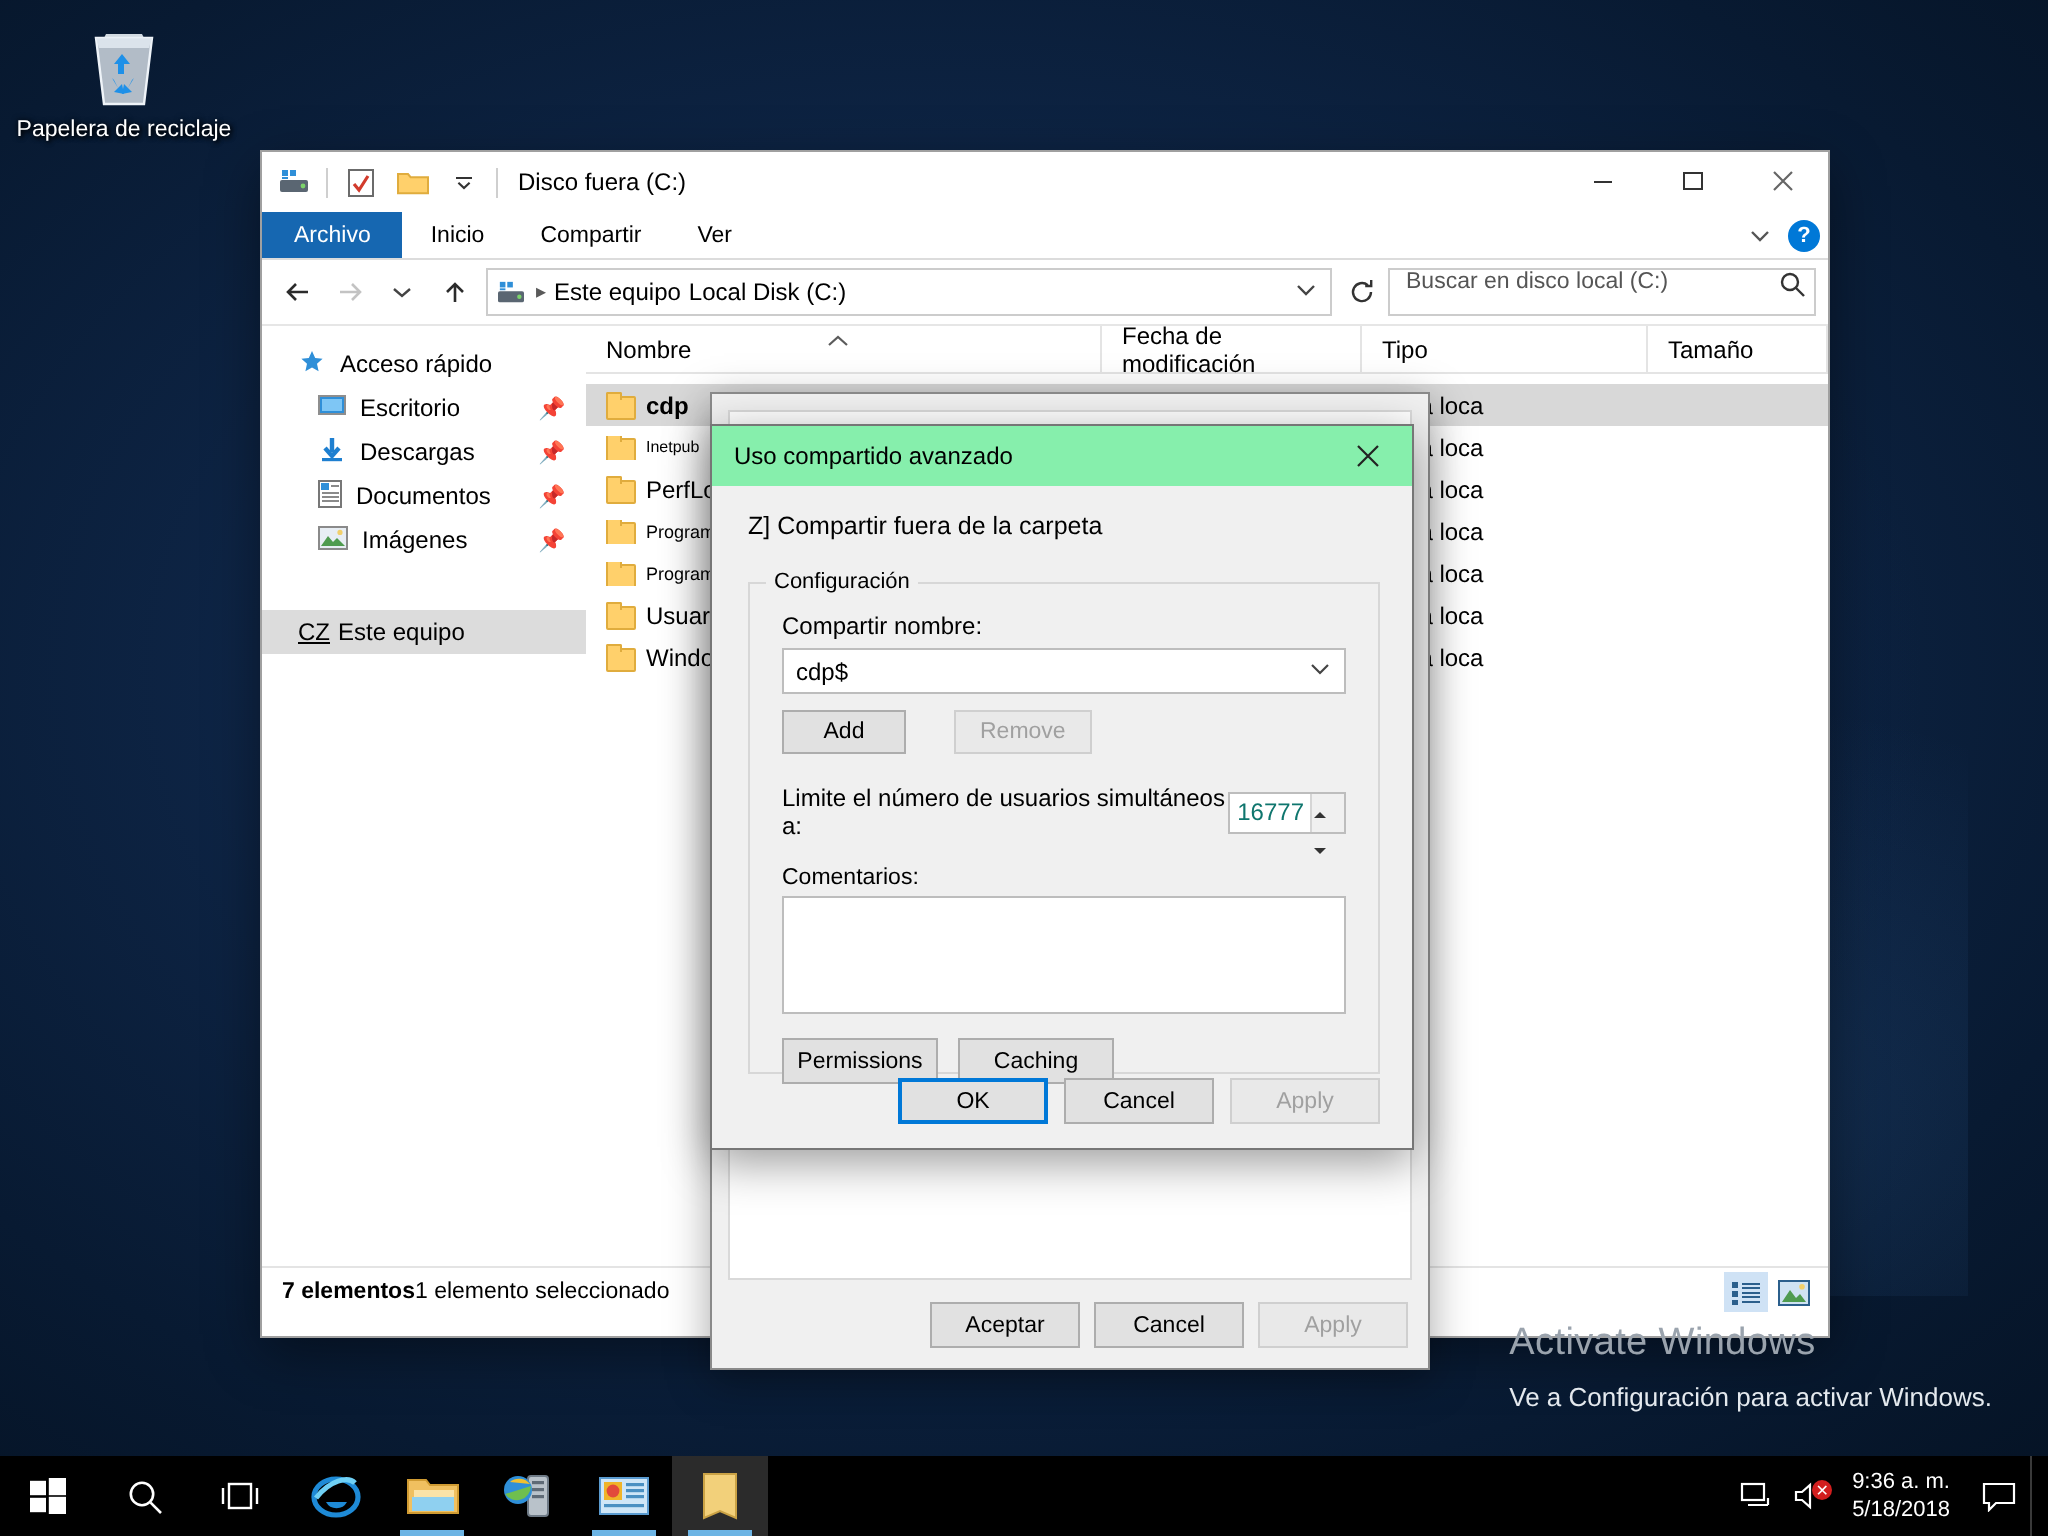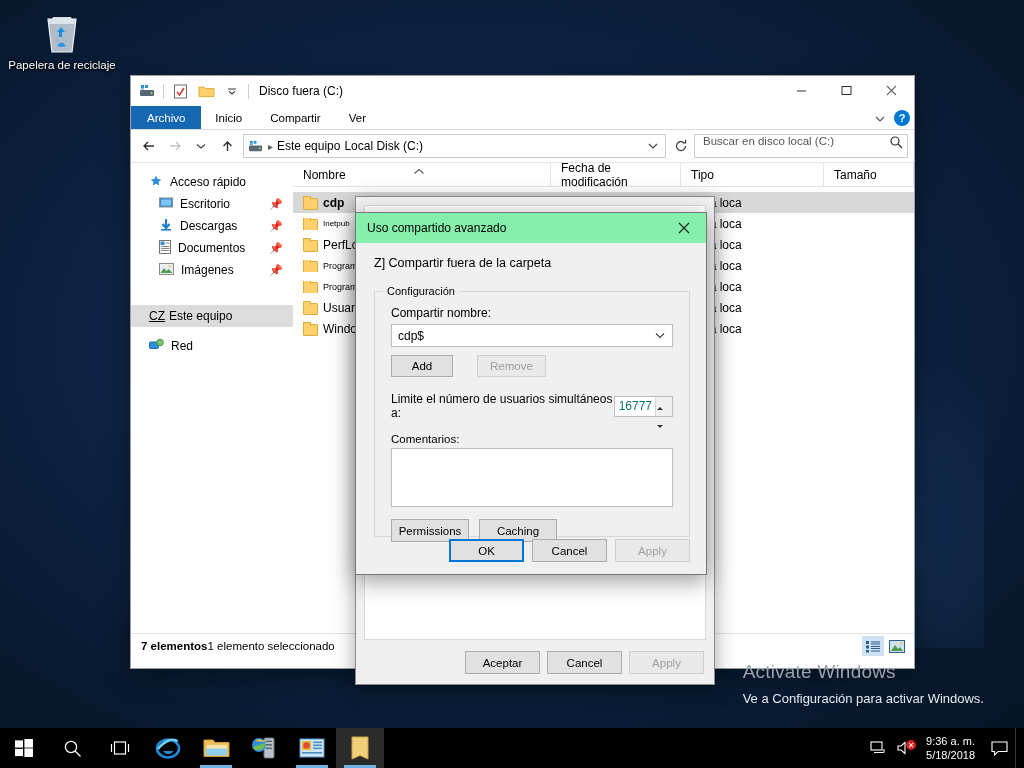--- a/index.html
+++ b/index.html
@@ -182,21 +182,21 @@
     width: 62px; box-sizing: border-box;
   }
   .spinner .val { flex: 1; text-align: right; font-size: 12px; color: #0f766e; padding-right: 3px; line-height: 19px; overflow: hidden; }
   .spin-btns { width: 16px; border-left: 1px solid #d5d5d5; display: flex; flex-direction: column; background: #f0f0f0;}
   .comments-label { font-size: 11.5px; color: #000; margin-top: 13px; }
   .comments-box { height: 57px; border: 1px solid #bdbdbd; background: #fff; margin-top: 3px; }
   .perm-row { display: flex; gap: 10px; margin-top: 12px; }
   .adv-buttons { position: absolute; right: 16px; bottom: 12px; display: flex; gap: 8px; }
 
   
-  .watermark { position: absolute; right: 40px; bottom: 62px; text-align: left; color: #cfd6dd; }
+  .watermark { position: absolute; right: 28px; bottom: 62px; text-align: left; color: #cfd6dd; }
   .wm-title { font-size: 19px; color: #9aa3ad; letter-spacing: .2px; }
   .wm-sub { font-size: 13px; color: #e4e9ee; margin-top: 8px; }
 
   
   .taskbar {
     position: absolute; left: 0; bottom: 0; width: 1024px; height: 40px;
     background: #000000; display: flex; align-items: center;
   }
   .tb-btn { width: 48px; height: 40px; display: flex; align-items: center; justify-content: center; position: relative; }
   .tb-btn.active { background: #2b2b2b; }
@@ -415,29 +415,20 @@
         </span>
         <span>Imágenes</span>
         <span class="pin">📌</span>
       </div>
       <div class="np-gap"></div>
       <div class="np-item selected">
         <span class="txt-underline">CZ</span>
         <span style="margin-left:-3px;">Este equipo</span>
       </div>
       <div class="np-gap"></div>
-      <div class="np-item">
-        <span>
-          <svg width="15" height="13" viewBox="0 0 15 13">
-              <rect x="0.5" y="4" width="9" height="6.5" rx="1" fill="#2f8fd8" stroke="#1b6aa8"></rect>
-              <circle cx="11" cy="4.5" r="3.3" fill="#78c46a" stroke="#4a8f3f"></circle>
-            </svg>
-        </span>
-        <span>Red</span>
-      </div>
     </div>
 
     <div class="filelist">
       <div class="col-headers">
         <div class="ch" style="width:258px;position:relative;">
           <span>Nombre</span>
           <span class="sort-caret" style="left:120px;top:3px;">
             <svg width="12" height="7" viewBox="0 0 12 7">
                 <path d="M1.5 5.5 L6 1.5 L10.5 5.5" stroke="#5b5b5b" fill="none" stroke-width="1.1"></path>
               </svg>

